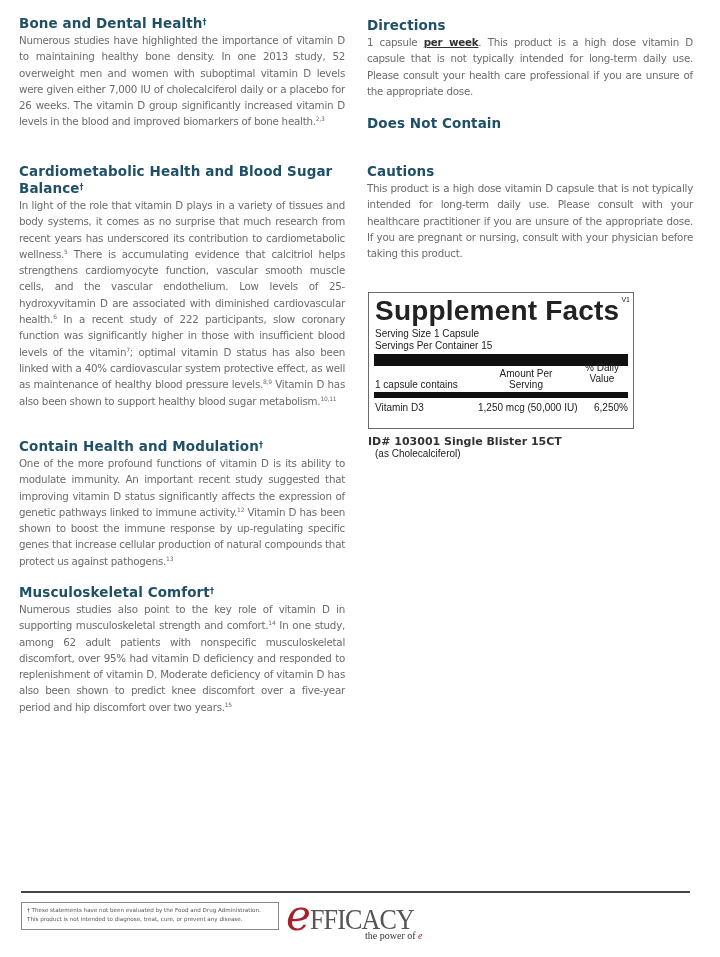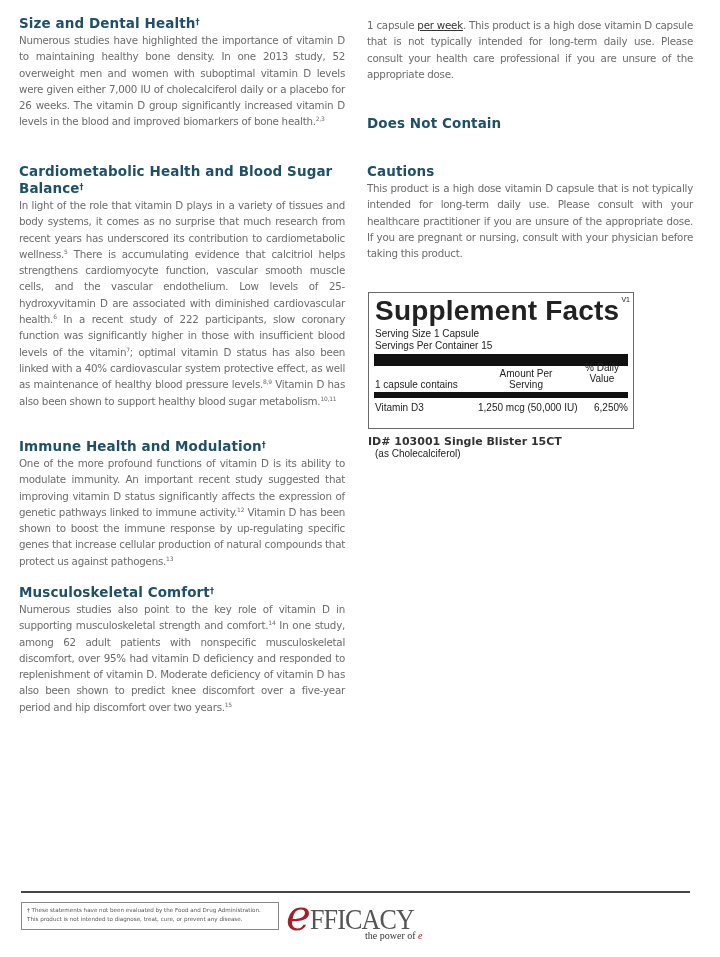--- a/index.html
+++ b/index.html
@@ -5,21 +5,21 @@
   html, body { margin:0; padding:0; background:#ffffff; }
   body { width:720px; height:957px; position:relative; overflow:hidden; font-family:"DejaVu Sans", sans-serif; }
   .col { position:absolute; top:0; }
   .col-left { left:19px; width:326px; }
   .col-right { left:367px; width:326px; }
   h2 { font-family:"DejaVu Sans", sans-serif; font-weight:bold; color:#1f5068; font-size:13.5px; line-height:17px; margin:0; letter-spacing:0.1px; }
   h2 sup { font-size:8px; vertical-align:top; position:relative; top:-1px; }
   p { margin:0; font-family:"DejaVu Sans", sans-serif; font-size:10.3px; line-height:16.3px; color:#6b6b6b; text-align:justify; letter-spacing:-0.25px; }
   p sup { font-size:6px; line-height:0; vertical-align:super; }
   .sec { position:absolute; left:0; width:326px; }
-  .u { font-weight:normal; text-decoration:underline; color:#333; }
+  .u { font-weight:bold; text-decoration:underline; color:#333; }
 
   
   .sf { position:absolute; left:368px; top:292px; width:266px; height:137px; border:1.5px solid #6a6a6a; box-sizing:border-box; font-family:"Liberation Sans", sans-serif; color:#222; }
   .sf-title { position:absolute; left:6px; top:2px; font-size:28px; font-weight:bold; letter-spacing:0.2px; line-height:32px; font-family:"Liberation Sans", sans-serif; }
   .sf-v { position:absolute; right:3px; top:3px; font-size:7px; }
   .sf-line { position:absolute; left:6px; font-size:10px; line-height:11px; }
   .sf-bar { position:absolute; left:5px; right:5px; background:#111; }
   .sf-hdr { position:absolute; font-size:10px; font-weight:normal; line-height:11px; text-align:center; }
   .sf-cell { position:absolute; font-size:10px; line-height:11px; }
 
@@ -32,42 +32,43 @@
   .logo-e { position:absolute; left:0; top:-4px; font-family:"DejaVu Serif", serif; font-style:italic; font-size:42px; color:#a3212a; line-height:44px; }
   .logo-word { position:absolute; left:24px; top:6px; font-family:"Liberation Serif", serif; font-size:29px; letter-spacing:-1px; color:#555; line-height:30px; transform:scaleX(0.9); transform-origin:left; }
   .logo-tag { position:absolute; left:79px; top:32px; font-family:"Liberation Serif", serif; font-size:10px; color:#333; line-height:12px; }
   .logo-tag .e { color:#a3212a; font-style:italic; }
 </style>
 </head>
 <body>
 
 <div class="col col-left">
   <div class="sec" style="top:15px;">
-    <h2><span>Size and Dental Health</span><sup>†</sup></h2>
+    <h2><span>Bone and Dental Health</span><sup>†</sup></h2>
     <p>Numerous studies have highlighted the importance of vitamin D to maintaining healthy bone density. In one 2013 study, 52 overweight men and women with suboptimal vitamin D levels were given either 7,000 IU of cholecalciferol daily or a placebo for 26 weeks. The vitamin D group significantly increased vitamin D levels in the blood and improved biomarkers of bone health.<sup>2,3</sup></p>
   </div>
 
   <div class="sec" style="top:163px;">
     <h2><span>Cardiometabolic Health and Blood Sugar Balance</span><sup>†</sup></h2>
     <p>In light of the role that vitamin D plays in a variety of tissues and body systems, it comes as no surprise that much research from recent years has underscored its contribution to cardiometabolic wellness.<sup>5</sup> There is accumulating evidence that calcitriol helps strengthens cardiomyocyte function, vascular smooth muscle cells, and the vascular endothelium. Low levels of 25-hydroxyvitamin D are associated with diminished cardiovascular health.<sup>6</sup> In a recent study of 222 participants, slow coronary function was significantly higher in those with insufficient blood levels of the vitamin<sup>7</sup>; optimal vitamin D status has also been linked with a 40% cardiovascular system protective effect, as well as maintenance of healthy blood pressure levels.<sup>8,9</sup> Vitamin D has also been shown to support healthy blood sugar metabolism.<sup>10,11</sup></p>
   </div>
 
   <div class="sec" style="top:438px;">
-    <h2><span>Immune Health and Modulation</span><sup>†</sup></h2>
+    <h2><span>Contain Health and Modulation</span><sup>†</sup></h2>
     <p>One of the more profound functions of vitamin D is its ability to modulate immunity. An important recent study suggested that improving vitamin D status significantly affects the expression of genetic pathways linked to immune activity.<sup>12</sup> Vitamin D has been shown to boost the immune response by up-regulating specific genes that increase cellular production of natural compounds that protect us against pathogens.<sup>13</sup></p>
   </div>
 
   <div class="sec" style="top:584px;">
     <h2><span>Musculoskeletal Comfort</span><sup>†</sup></h2>
     <p>Numerous studies also point to the key role of vitamin D in supporting musculoskeletal strength and comfort.<sup>14</sup> In one study, among 62 adult patients with nonspecific musculoskeletal discomfort, over 95% had vitamin D deficiency and responded to replenishment of vitamin D. Moderate deficiency of vitamin D has also been shown to predict knee discomfort over a five-year period and hip discomfort over two years.<sup>15</sup></p>
   </div>
 </div>
 
 <div class="col col-right">
   <div class="sec" style="top:17px;">
+    <h2>Directions</h2>
     <p><span>1 capsule </span><span class="u">per week</span><span>. This product is a high dose vitamin D capsule that is not typically intended for long-term daily use. Please consult your health care professional if you are unsure of the appropriate dose.</span></p>
   </div>
 
   <div class="sec" style="top:115px;">
     <h2>Does Not Contain</h2>
   </div>
 
   <div class="sec" style="top:163px;">
     <h2>Cautions</h2>
     <p>This product is a high dose vitamin D capsule that is not typically intended for long-term daily use. Please consult with your healthcare practitioner if you are unsure of the appropriate dose. If you are pregnant or nursing, consult with your physician before taking this product.</p>

